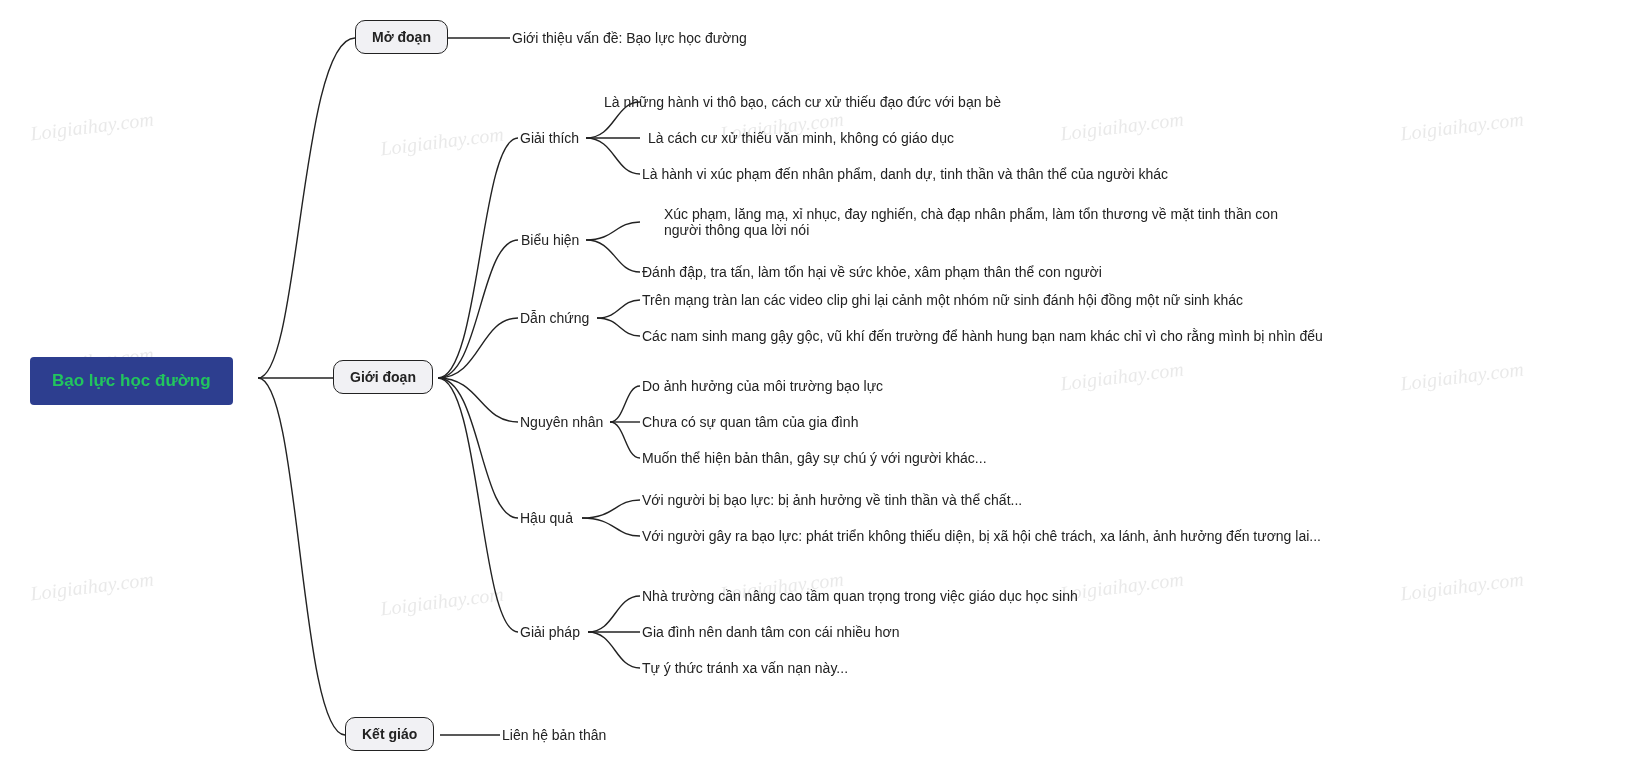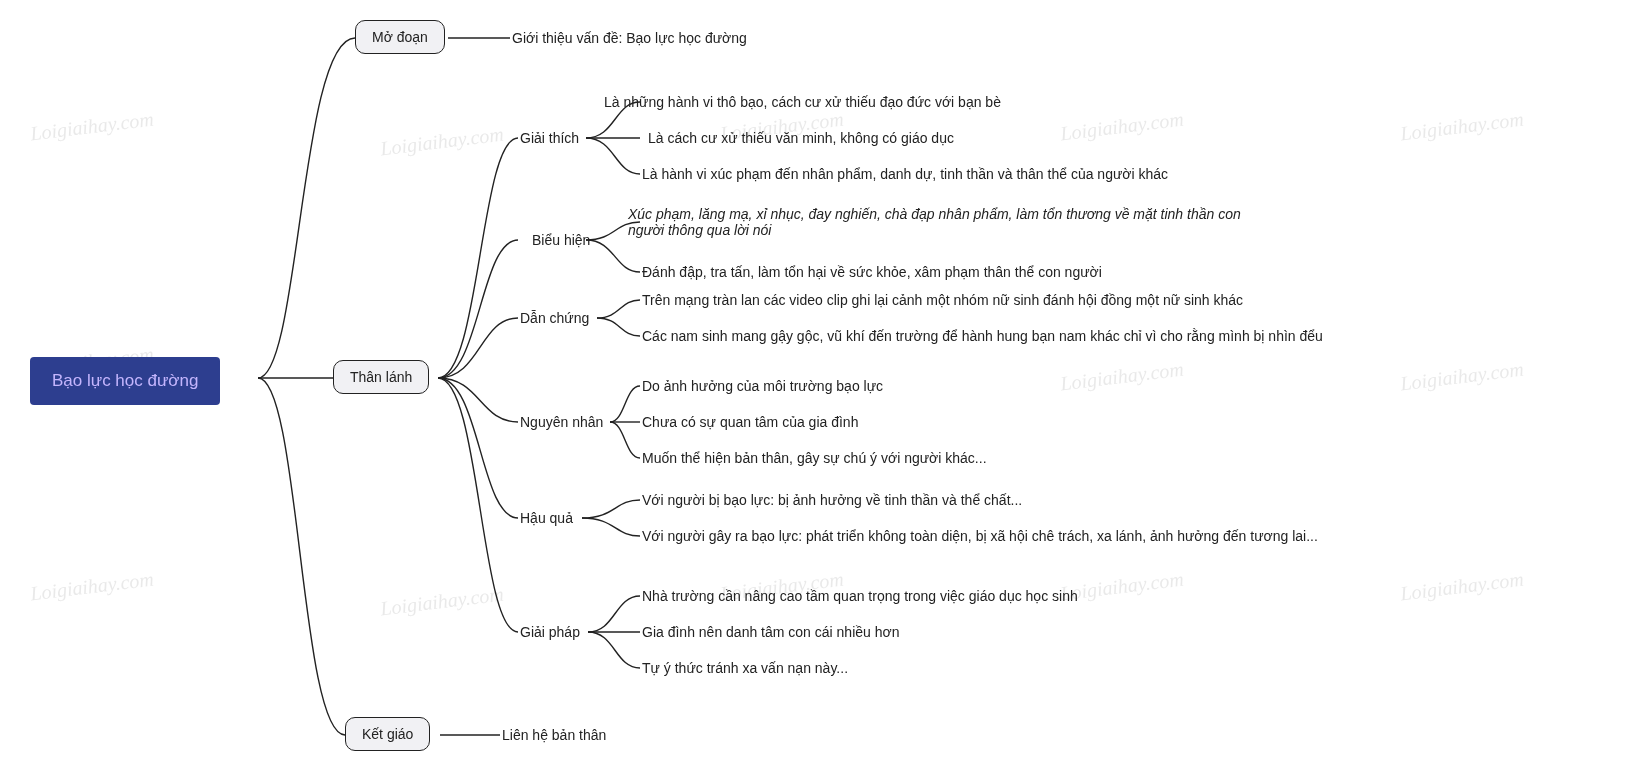--- a/index.html
+++ b/index.html
@@ -16,26 +16,26 @@
   }
   .node {
     position: absolute;
     white-space: nowrap;
   }
   .box {
     border: 1.5px solid #222;
     border-radius: 10px;
     padding: 8px 16px;
     background: #f1f1f4;
-    font-weight: 400;
+    font-weight: 700;
   }
   .root-box {
     background: #2d3e8f;
-    color: #c4b5fd;
-    font-weight: 400;
+    color: #22c55e;
+    font-weight: 700;
     font-size: 17px;
     border: none;
     border-radius: 4px;
     padding: 14px 22px;
   }
   .bare {
     background: transparent;
     border: none;
     padding: 0;
   }
@@ -125,46 +125,46 @@
 <div class="node root-box" style="left:30px; top:357px">
   <span>Bạo lực học đường</span>
 </div>
 
 <div class="node box" style="left:355px; top:20px">
   <span>Mở đoạn</span>
 </div>
 <div class="node bare" style="left:512px; top:30px">Giới thiệu vấn đề: Bạo lực học đường</div>
 
 <div class="node box" style="left:333px; top:360px">
-  <span>Thân lánh</span>
+  <span>Giới đoạn</span>
 </div>
 
 <div class="node box" style="left:345px; top:717px">
   <span>Kết giáo</span>
 </div>
 <div class="node bare" style="left:502px; top:727px">Liên hệ bản thân</div>
 
 <div class="node bare" style="left:520px; top:130px">Giải thích</div>
 <div class="node bare" style="left:604px; top:94px">Là những hành vi thô bạo, cách cư xử thiếu đạo đức với bạn bè</div>
 <div class="node bare" style="left:648px; top:130px">Là cách cư xử thiếu văn minh, không có giáo dục</div>
 <div class="node bare" style="left:642px; top:166px">Là hành vi xúc phạm đến nhân phẩm, danh dự, tinh thần và thân thể của người khác</div>
 
-<div class="node bare" style="left:532px; top:232px">Biểu hiện</div>
-<div class="node bare" style="left:628px; top:206px; white-space:normal; width:640px;font-style:italic;">Xúc phạm, lăng mạ, xỉ nhục, đay nghiến, chà đạp nhân phẩm, làm tổn thương về mặt tinh thần con người thông qua lời nói</div>
+<div class="node bare" style="left:521px; top:232px">Biểu hiện</div>
+<div class="node bare" style="left:664px; top:206px; white-space:normal; width:640px;">Xúc phạm, lăng mạ, xỉ nhục, đay nghiến, chà đạp nhân phẩm, làm tổn thương về mặt tinh thần con người thông qua lời nói</div>
 <div class="node bare" style="left:642px; top:264px">Đánh đập, tra tấn, làm tổn hại về sức khỏe, xâm phạm thân thể con người</div>
 
 <div class="node bare" style="left:520px; top:310px">Dẫn chứng</div>
 <div class="node bare" style="left:642px; top:292px">Trên mạng tràn lan các video clip ghi lại cảnh một nhóm nữ sinh đánh hội đồng một nữ sinh khác</div>
 <div class="node bare" style="left:642px; top:328px">Các nam sinh mang gậy gộc, vũ khí đến trường để hành hung bạn nam khác chỉ vì cho rằng mình bị nhìn đểu</div>
 
 <div class="node bare" style="left:520px; top:414px">Nguyên nhân</div>
 <div class="node bare" style="left:642px; top:378px">Do ảnh hưởng của môi trường bạo lực</div>
 <div class="node bare" style="left:642px; top:414px">Chưa có sự quan tâm của gia đình</div>
 <div class="node bare" style="left:642px; top:450px">Muốn thể hiện bản thân, gây sự chú ý với người khác...</div>
 
 <div class="node bare" style="left:520px; top:510px">Hậu quả</div>
 <div class="node bare" style="left:642px; top:492px">Với người bị bạo lực: bị ảnh hưởng về tinh thần và thể chất...</div>
-<div class="node bare" style="left:642px; top:528px">Với người gây ra bạo lực: phát triển không toàn diện, bị xã hội chê trách, xa lánh, ảnh hưởng đến tương lai...</div>
+<div class="node bare" style="left:642px; top:528px">Với người gây ra bạo lực: phát triển không thiếu diện, bị xã hội chê trách, xa lánh, ảnh hưởng đến tương lai...</div>
 
 <div class="node bare" style="left:520px; top:624px">Giải pháp</div>
 <div class="node bare" style="left:642px; top:588px">Nhà trường cần nâng cao tầm quan trọng trong việc giáo dục học sinh</div>
 <div class="node bare" style="left:642px; top:624px">Gia đình nên danh tâm con cái nhiều hơn</div>
 <div class="node bare" style="left:642px; top:660px">Tự ý thức tránh xa vấn nạn này...</div>
 
 </body></html>

